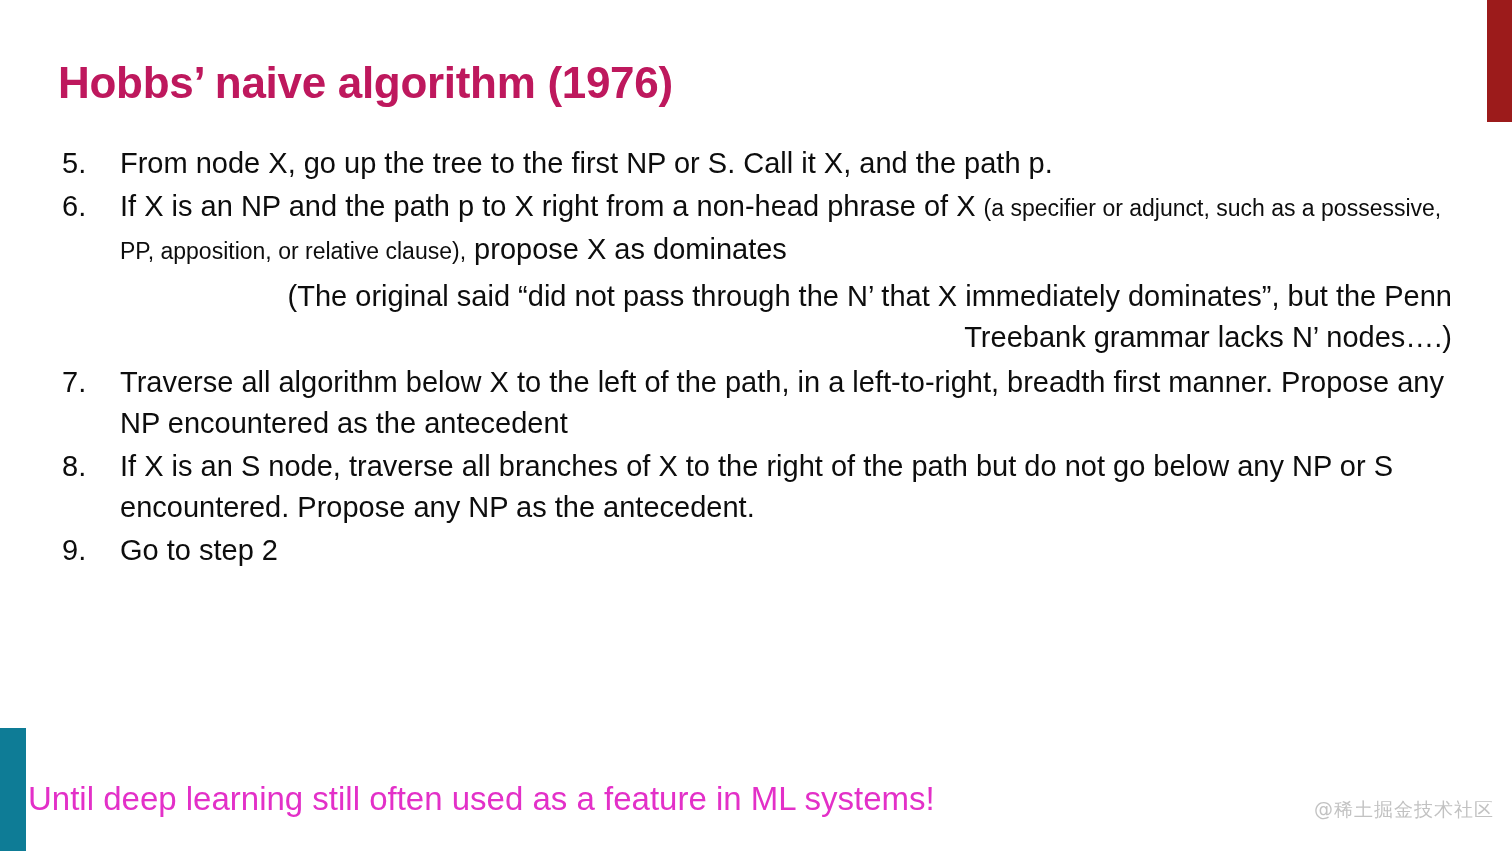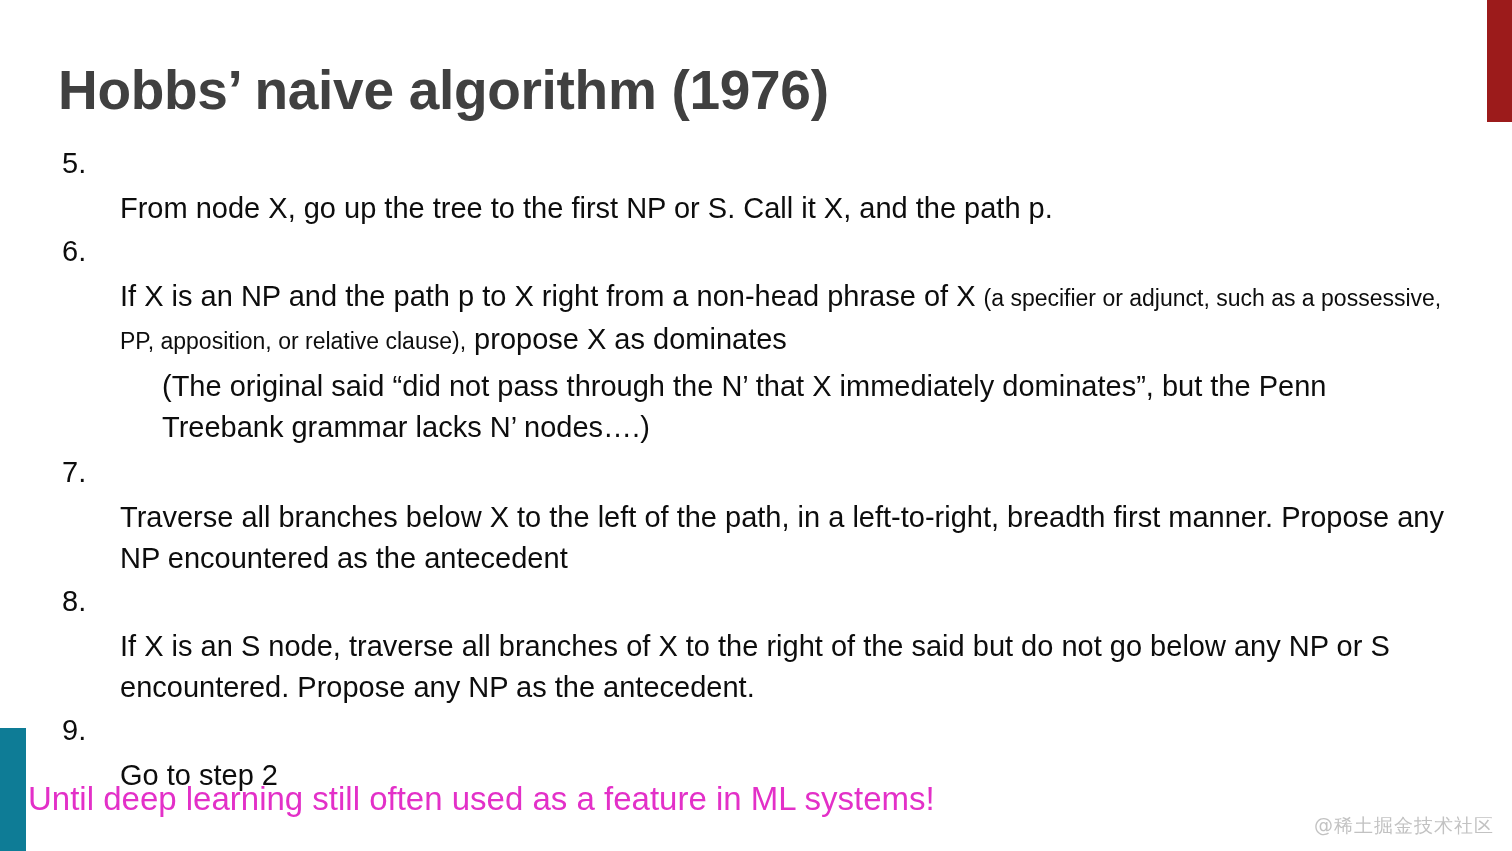--- a/index.html
+++ b/index.html
@@ -34,23 +34,23 @@
     width: 26px;
     height: 123px;
     background: #0E7C96;
   }
 
   
   .slide-title {
     position: absolute;
     left: 58px;
     top: 58px;
-    font-size: 55px;
+    font-size: 44px;
     font-weight: bold;
-    color: #404040;
+    color: #be185d;
     letter-spacing: -0.3px;
     font-stretch: condensed;
     white-space: nowrap;
   }
 
   
   .body-list {
     position: absolute;
     left: 58px;
     top: 143px;
@@ -68,50 +68,50 @@
     font-size: 29px;
     line-height: 41px;
     text-align: left;
     padding-left: 4px;
     box-sizing: border-box;
   }
   .item-text {
     flex: 1 1 auto;
     font-size: 29px;
     line-height: 41px;
-    margin-top: 45px;
   }
   .small-note {
     font-size: 23px;
   }
   .sub-para {
     margin: 4px 0 4px 104px;
     font-size: 29px;
     line-height: 41px;
     max-width: 1290px;
+    text-align: right;
   }
 
   
   .bottom-note {
     position: absolute;
     left: 0;
     right: 0;
     top: 780px;
     text-align: left;
     font-size: 33px;
     color: #E330C8;
     white-space: nowrap;
     margin-left: 28px;
   }
 
   
   .watermark {
     position: absolute;
     right: 18px;
-    bottom: 12px;
+    bottom: 28px;
     font-size: 19px;
     color: #b8b8b8;
     opacity: 0.85;
     letter-spacing: 1px;
     font-family: "DejaVu Sans", sans-serif;
   }
 </style>
 </head>
 <body>
 
@@ -131,26 +131,26 @@
 
     <div class="list-item">
       <div class="item-number">6.</div>
       <div class="item-text"><span>If X is an NP and the path p to X right from a non-head phrase of X </span><span class="small-note">(a specifier or adjunct, such as a possessive, PP, apposition, or relative clause),</span><span> propose X as dominates</span></div>
     </div>
 
     <div class="sub-para">(The original said “did not pass through the N’ that X immediately dominates”, but the Penn Treebank grammar lacks N’ nodes….)</div>
 
     <div class="list-item">
       <div class="item-number">7.</div>
-      <div class="item-text">Traverse all branches below X to the left of the path, in a left-to-right, breadth first manner.  Propose any NP encountered as the antecedent</div>
+      <div class="item-text">Traverse all algorithm below X to the left of the path, in a left-to-right, breadth first manner.  Propose any NP encountered as the antecedent</div>
     </div>
 
     <div class="list-item">
       <div class="item-number">8.</div>
-      <div class="item-text">If X is an S node, traverse all branches of X to the right of the said  but do not go below any NP or S encountered.  Propose any NP as the antecedent.</div>
+      <div class="item-text">If X is an S node, traverse all branches of X to the right of the path  but do not go below any NP or S encountered.  Propose any NP as the antecedent.</div>
     </div>
 
     <div class="list-item">
       <div class="item-number">9.</div>
       <div class="item-text">Go to step 2</div>
     </div>
 
   </div>
 
   <div class="bottom-note">Until deep learning still often used as a feature in ML systems!</div>

